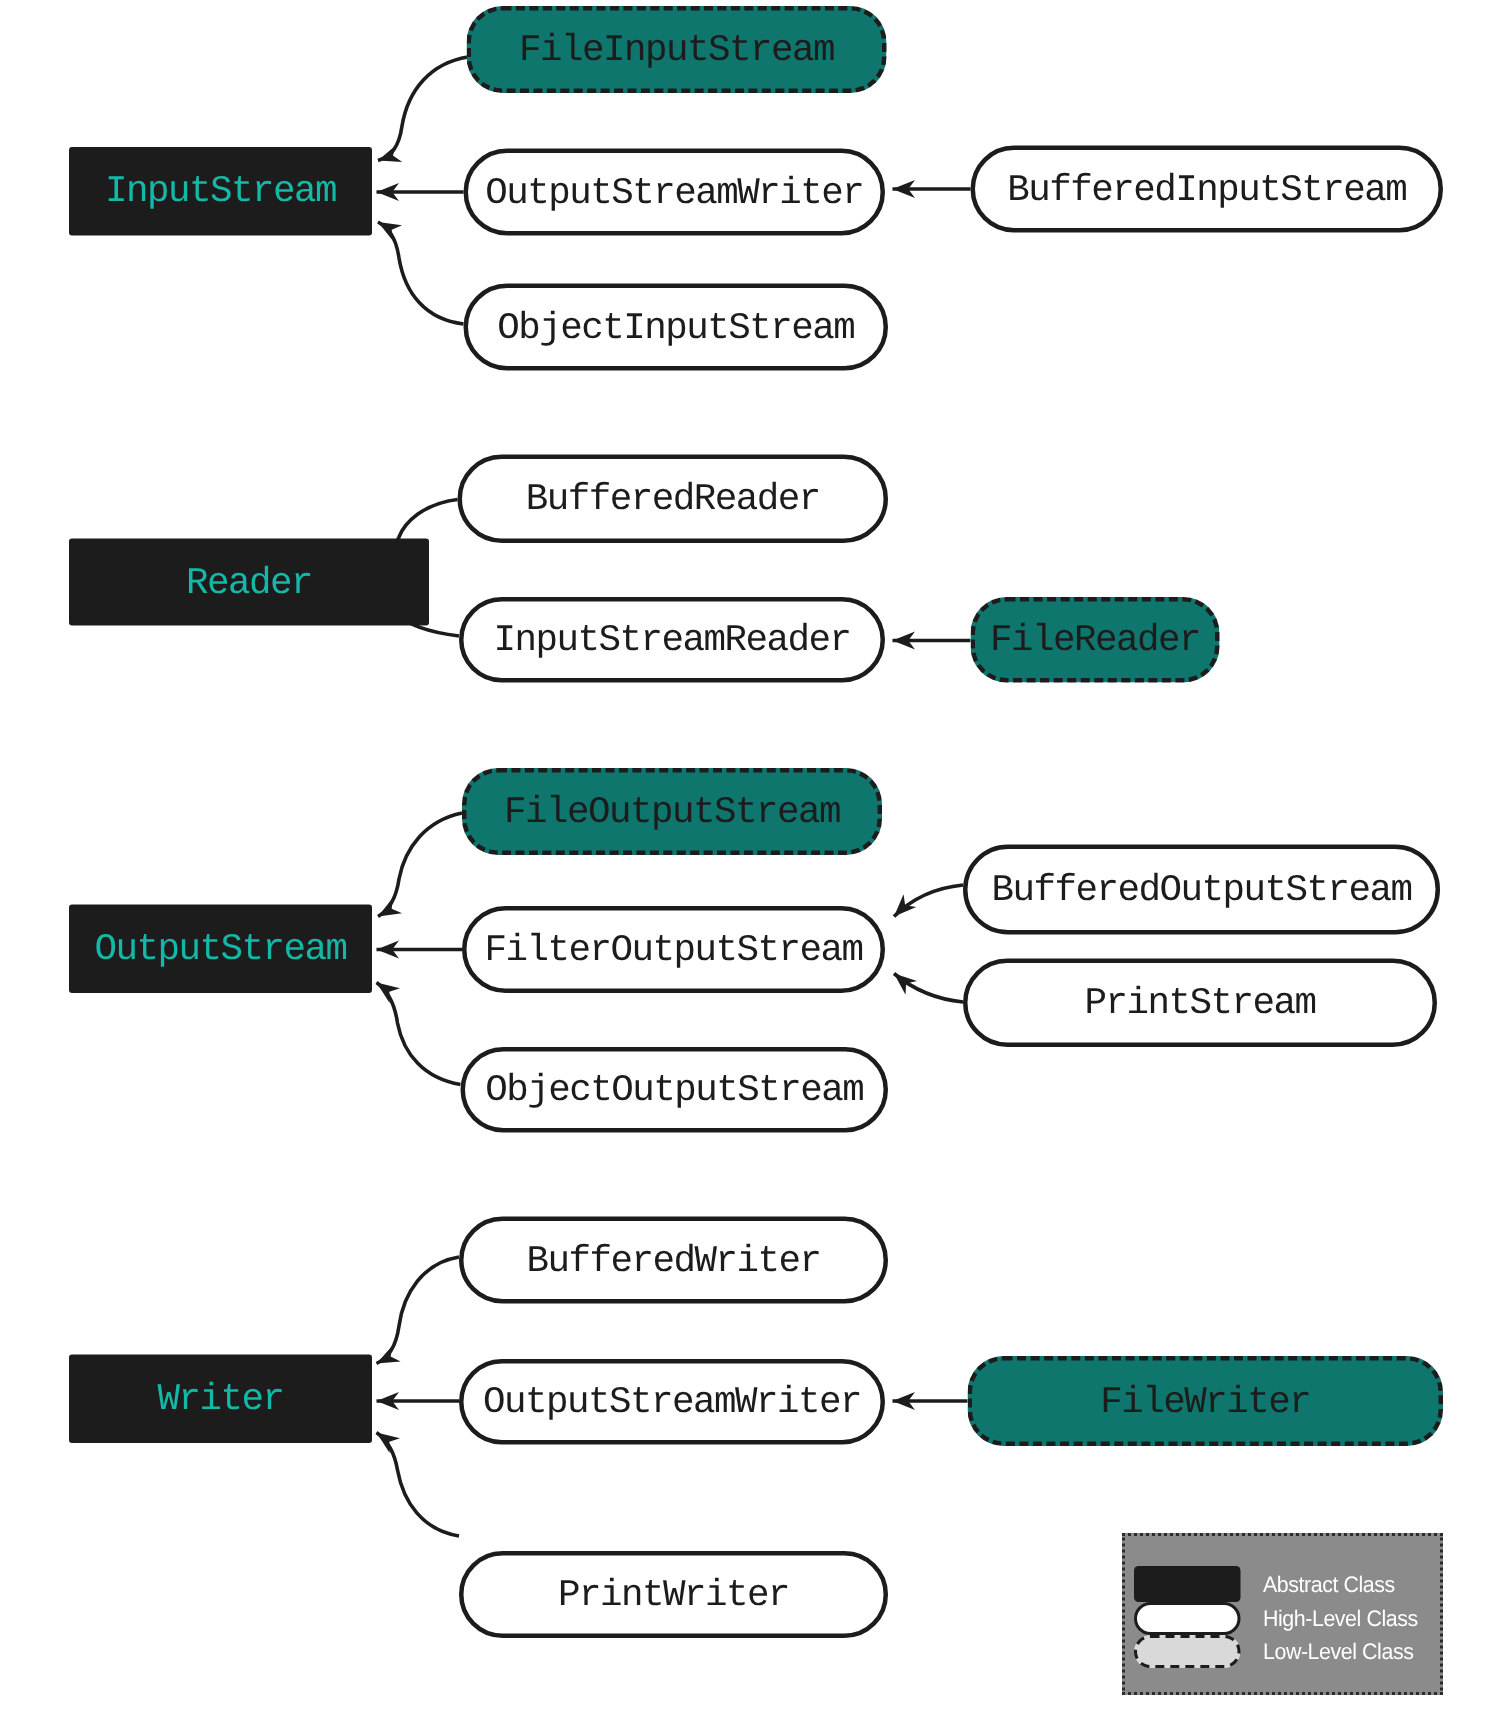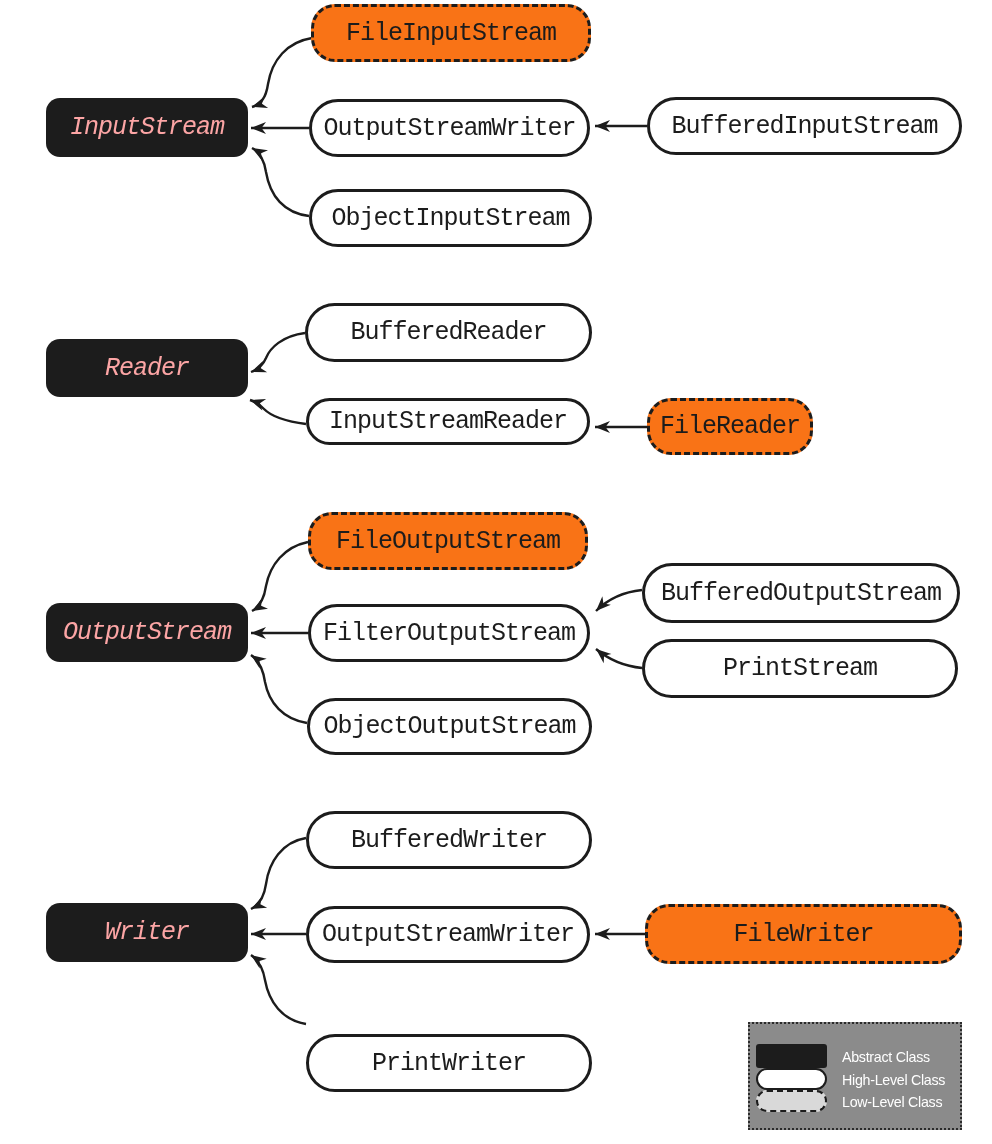--- a/index.html
+++ b/index.html
@@ -24,31 +24,30 @@
     align-items:center;
     justify-content:center;
     white-space:nowrap;
     font-size:25px;
     letter-spacing:-1px;
     color:#1c1c1c;
     z-index:2;
   }
   .node.abstract{
     background:#1c1c1c;
-    color:#fca5a5;
-    border-radius:14px;
-    font-style:italic;
+    color:#14b8a6;
+    border-radius:2px;
   }
   .node.high{
     background:#ffffff;
     border:3px solid #1c1c1c;
     border-radius:30px;
   }
   .node.low{
-    background:#f97316;
+    background:#0f766e;
     border:3px dashed #1c1c1c;
     border-radius:24px;
   }
   #legend{
     position:absolute;
     left:748px;
     top:1022px;
     width:214px;
     height:108px;
     box-sizing:border-box;
@@ -141,23 +140,23 @@
       <div class="legend-row">
         <span class="legend-swatch low"></span>
         <span class="legend-label">Low-Level Class</span>
       </div>
     </div>
 <div class="node abstract" style="left: 46px; top: 98px; width: 202px; height: 59px;">InputStream</div>
     <div class="node low" style="left: 311px; top: 4px; width: 280px; height: 58px;">FileInputStream</div>
     <div class="node high" style="left: 309px; top: 99px; width: 281px; height: 58px;">OutputStreamWriter</div>
     <div class="node high" style="left: 309px; top: 189px; width: 283px; height: 58px;">ObjectInputStream</div>
     <div class="node high" style="left: 647px; top: 97px; width: 315px; height: 58px;">BufferedInputStream</div>
-    <div class="node abstract" style="left: 46px; top: 339px; width: 202px; height: 58px;">Reader</div>
+    <div class="node abstract" style="left: 46px; top: 359px; width: 240px; height: 58px;">Reader</div>
     <div class="node high" style="left: 305px; top: 303px; width: 287px; height: 59px;">BufferedReader</div>
-    <div class="node high" style="left: 306px; top: 398px; width: 284px; height: 47px;">InputStreamReader</div>
+    <div class="node high" style="left: 306px; top: 398px; width: 284px; height: 57px;">InputStreamReader</div>
     <div class="node low" style="left: 647px; top: 398px; width: 166px; height: 57px;">FileReader</div>
     <div class="node abstract" style="left: 46px; top: 603px; width: 202px; height: 59px;">OutputStream</div>
     <div class="node low" style="left: 308px; top: 512px; width: 280px; height: 58px;">FileOutputStream</div>
     <div class="node high" style="left: 308px; top: 604px; width: 282px; height: 58px;">FilterOutputStream</div>
     <div class="node high" style="left: 642px; top: 563px; width: 318px; height: 60px;">BufferedOutputStream</div>
     <div class="node high" style="left: 307px; top: 698px; width: 285px; height: 57px;">ObjectOutputStream</div>
     <div class="node high" style="left: 642px; top: 639px; width: 316px; height: 59px;">PrintStream</div>
     <div class="node abstract" style="left: 46px; top: 903px; width: 202px; height: 59px;">Writer</div>
     <div class="node high" style="left: 306px; top: 811px; width: 286px; height: 58px;">BufferedWriter</div>
     <div class="node high" style="left: 306px; top: 906px; width: 284px; height: 57px;">OutputStreamWriter</div>

